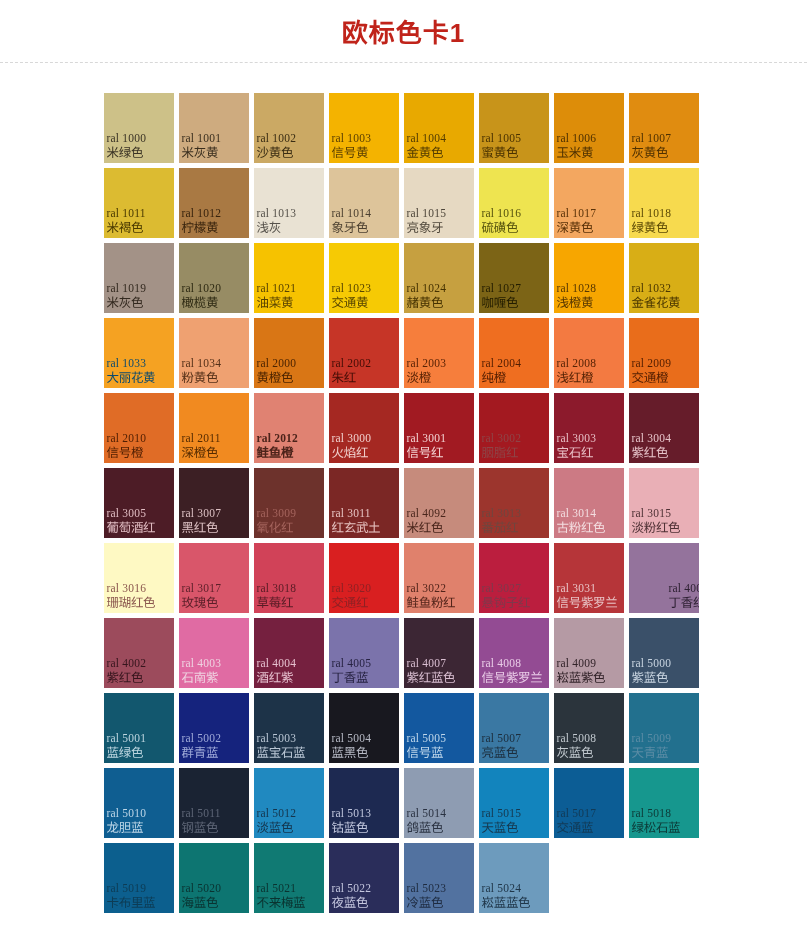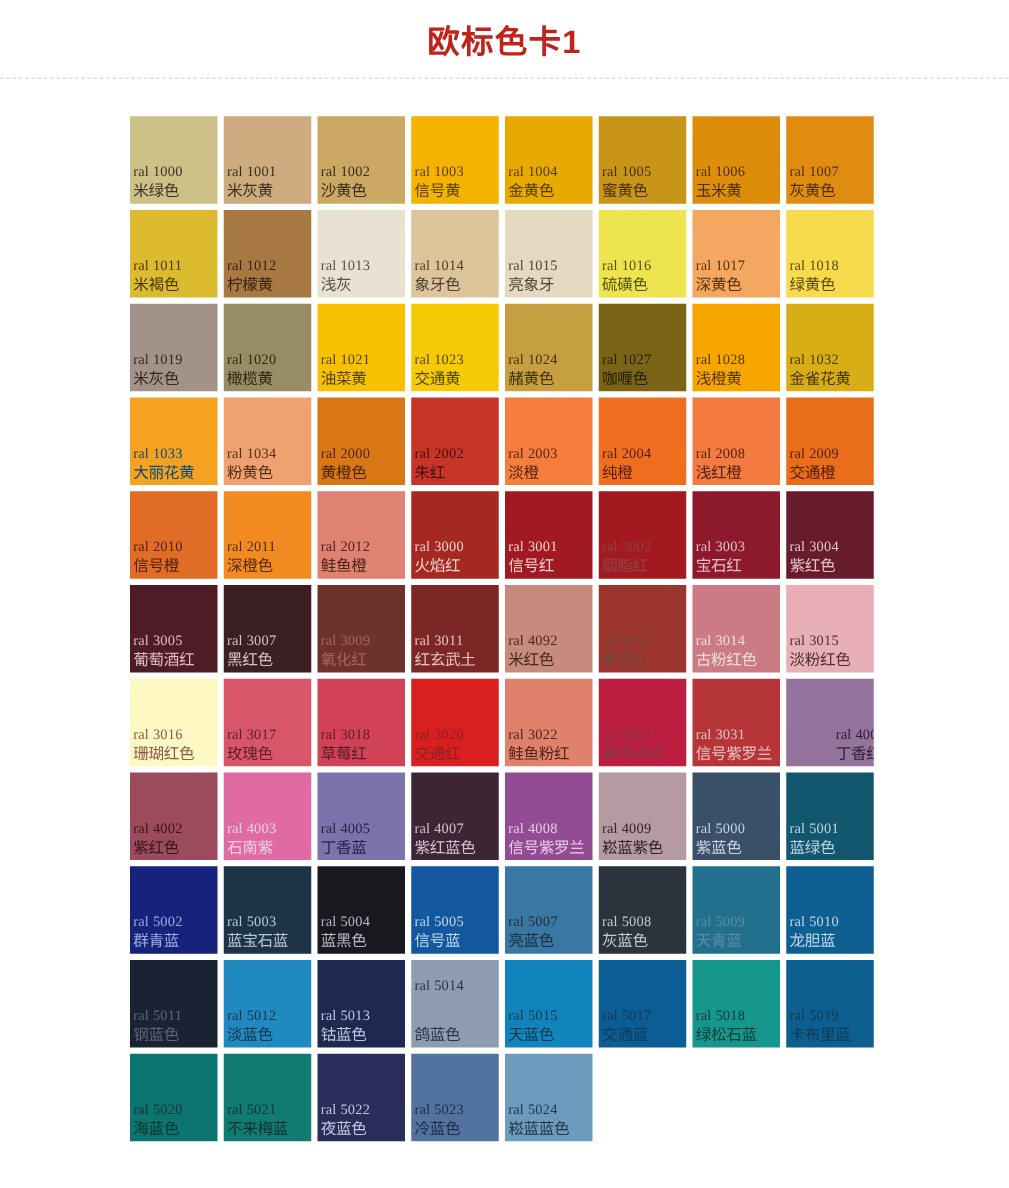--- a/index.html
+++ b/index.html
@@ -218,21 +218,21 @@
         <span class="swatch-name">交通橙</span>
       </div>
       <div class="swatch" style="background: rgb(224, 108, 38); color: rgb(78, 30, 2);">
         <span class="swatch-code">ral 2010</span>
         <span class="swatch-name">信号橙</span>
       </div>
       <div class="swatch" style="background: rgb(241, 138, 32); color: rgb(85, 43, 0);">
         <span class="swatch-code">ral 2011</span>
         <span class="swatch-name">深橙色</span>
       </div>
-      <div class="swatch" style="background: rgb(224, 130, 114); color: rgb(76, 35, 26);">
+      <div class="swatch" style="background: rgb(224, 130, 114); color: rgb(76, 35, 26); font-weight: bold;">
         <span class="swatch-code">ral 2012</span>
         <span class="swatch-name">鲑鱼橙</span>
       </div>
       <div class="swatch" style="background: rgb(165, 40, 34); color: rgb(240, 207, 204);">
         <span class="swatch-code">ral 3000</span>
         <span class="swatch-name">火焰红</span>
       </div>
       <div class="swatch" style="background: rgb(161, 26, 34); color: rgb(243, 210, 210);">
         <span class="swatch-code">ral 3001</span>
         <span class="swatch-name">信号红</span>
@@ -314,20 +314,24 @@
         <span class="swatch-name">丁香红</span>
       </div>
       <div class="swatch" style="background: rgb(156, 75, 92); color: rgb(54, 21, 29);">
         <span class="swatch-code">ral 4002</span>
         <span class="swatch-name">紫红色</span>
       </div>
       <div class="swatch" style="background: rgb(224, 107, 163); color: rgb(239, 210, 224);">
         <span class="swatch-code">ral 4003</span>
         <span class="swatch-name">石南紫</span>
       </div>
+      <div class="swatch" style="background: rgb(117, 32, 63); color: rgb(230, 192, 207);">
+        <span class="swatch-code">ral 4004</span>
+        <span class="swatch-name">酒红紫</span>
+      </div>
       <div class="swatch" style="background: rgb(123, 115, 171); color: rgb(39, 35, 67);">
         <span class="swatch-code">ral 4005</span>
         <span class="swatch-name">丁香蓝</span>
       </div>
       <div class="swatch" style="background: rgb(60, 38, 52); color: rgb(217, 190, 209);">
         <span class="swatch-code">ral 4007</span>
         <span class="swatch-name">紫红蓝色</span>
       </div>
       <div class="swatch" style="background: rgb(147, 75, 147); color: rgb(233, 203, 231);">
         <span class="swatch-code">ral 4008</span>
@@ -382,21 +386,21 @@
         <span class="swatch-name">钢蓝色</span>
       </div>
       <div class="swatch" style="background: rgb(32, 137, 192); color: rgb(20, 53, 77);">
         <span class="swatch-code">ral 5012</span>
         <span class="swatch-name">淡蓝色</span>
       </div>
       <div class="swatch" style="background: rgb(29, 41, 81); color: rgb(192, 198, 221);">
         <span class="swatch-code">ral 5013</span>
         <span class="swatch-name">钴蓝色</span>
       </div>
-      <div class="swatch" style="background: rgb(142, 156, 178); color: rgb(42, 50, 66); gap: 24px;">
+      <div class="swatch" style="background: rgb(142, 156, 178); color: rgb(42, 50, 66);">
         <span class="swatch-code">ral 5014</span>
         <span class="swatch-name">鸽蓝色</span>
       </div>
       <div class="swatch" style="background: rgb(18, 132, 189); color: rgb(22, 56, 79);">
         <span class="swatch-code">ral 5015</span>
         <span class="swatch-name">天蓝色</span>
       </div>
       <div class="swatch" style="background: rgb(12, 93, 149); color: rgb(18, 58, 86);">
         <span class="swatch-code">ral 5017</span>
         <span class="swatch-name">交通蓝</span>

